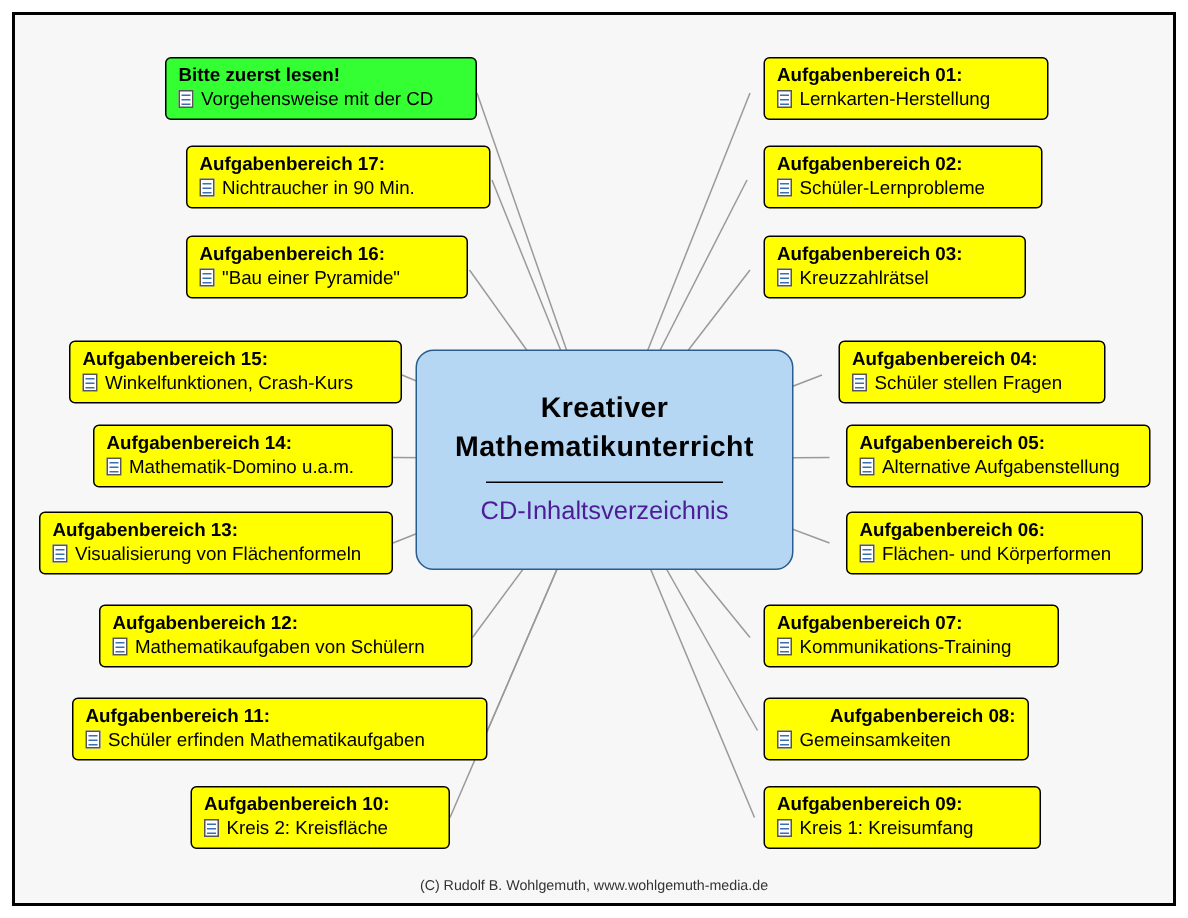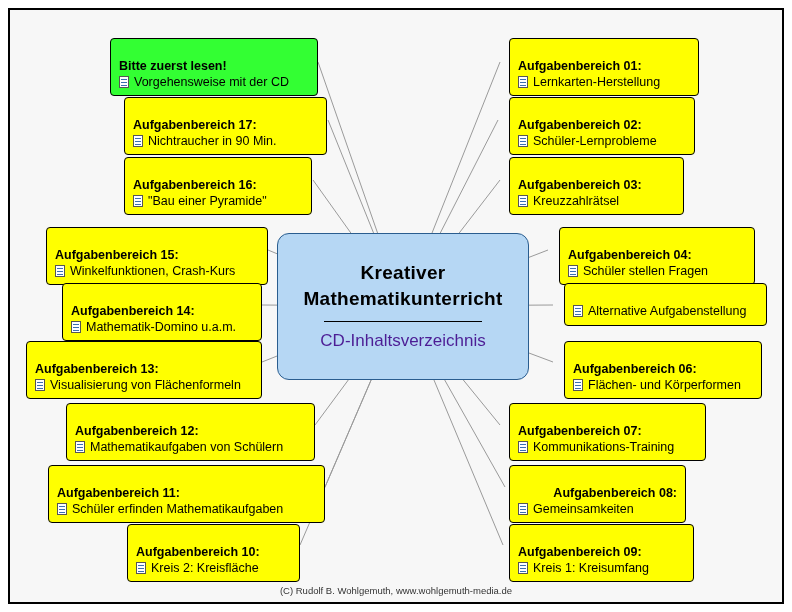--- a/index.html
+++ b/index.html
@@ -30,21 +30,21 @@
     left: 0;
     top: 0;
     width: 792px;
     height: 612px;
   }
   .node {
     position: absolute;
     box-sizing: border-box;
     border: 1px solid #000000;
     border-radius: 4px;
-    padding: 20px 8px 5px 8px;
+    padding: 4px 8px 5px 8px;
     line-height: 1.25;
   }
   .node .title {
     font-weight: bold;
     font-size: 12.5px;
     color: #000000;
     white-space: nowrap;
     display: block;
   }
   .node .sub {
@@ -259,29 +259,30 @@
   </div>
 
   <div class="node yellow" style="left:509px; top:157px; width:175px;">
     <span class="title">Aufgabenbereich 03:</span>
     <span class="row">
       <span class="doc-icon"></span>
       <span class="sub">Kreuzzahlrätsel</span>
     </span>
   </div>
 
-  <div class="node yellow" style="left:559px; top:227px; width:196px;">
+  <div class="node yellow" style="left:559px; top:227px; width:178px;">
     <span class="title">Aufgabenbereich 04:</span>
     <span class="row">
       <span class="doc-icon"></span>
       <span class="sub">Schüler stellen Fragen</span>
     </span>
   </div>
 
   <div class="node yellow" style="left:564px; top:283px; width:203px;">
+    <span class="title">Aufgabenbereich 05:</span>
     <span class="row">
       <span class="doc-icon"></span>
       <span class="sub">Alternative Aufgabenstellung</span>
     </span>
   </div>
 
   <div class="node yellow" style="left:564px; top:341px; width:198px;">
     <span class="title">Aufgabenbereich 06:</span>
     <span class="row">
       <span class="doc-icon"></span>

